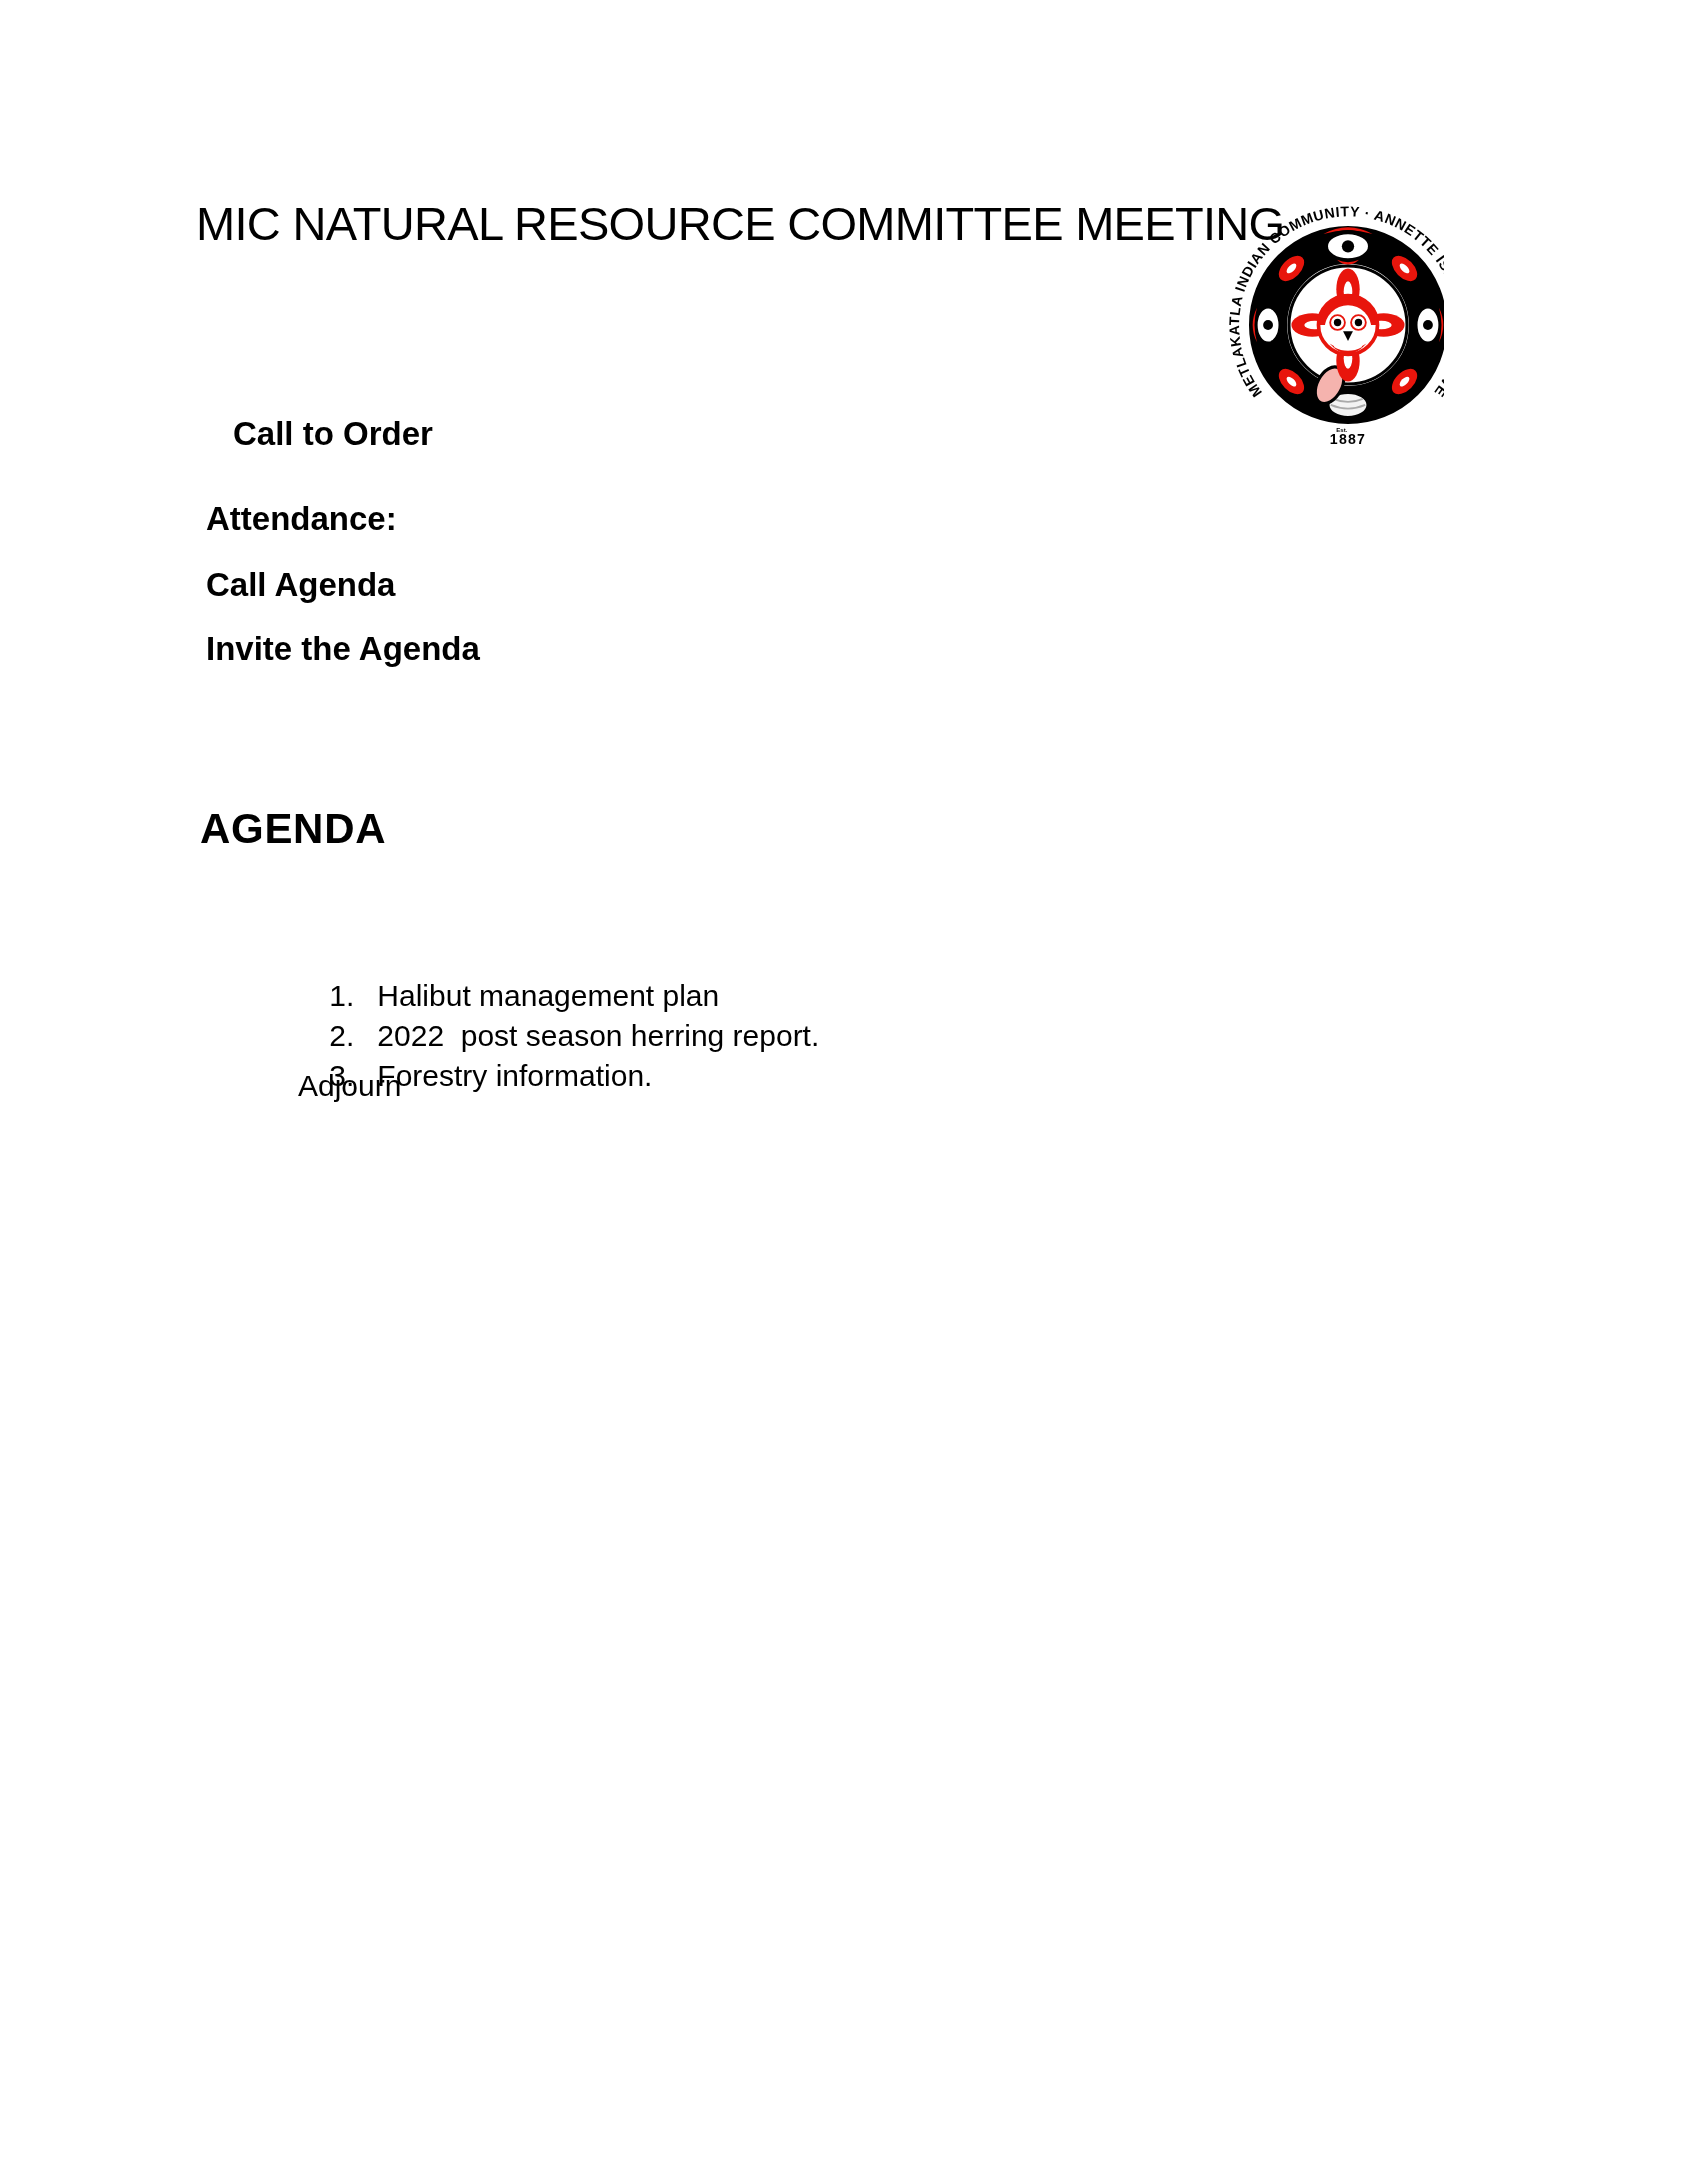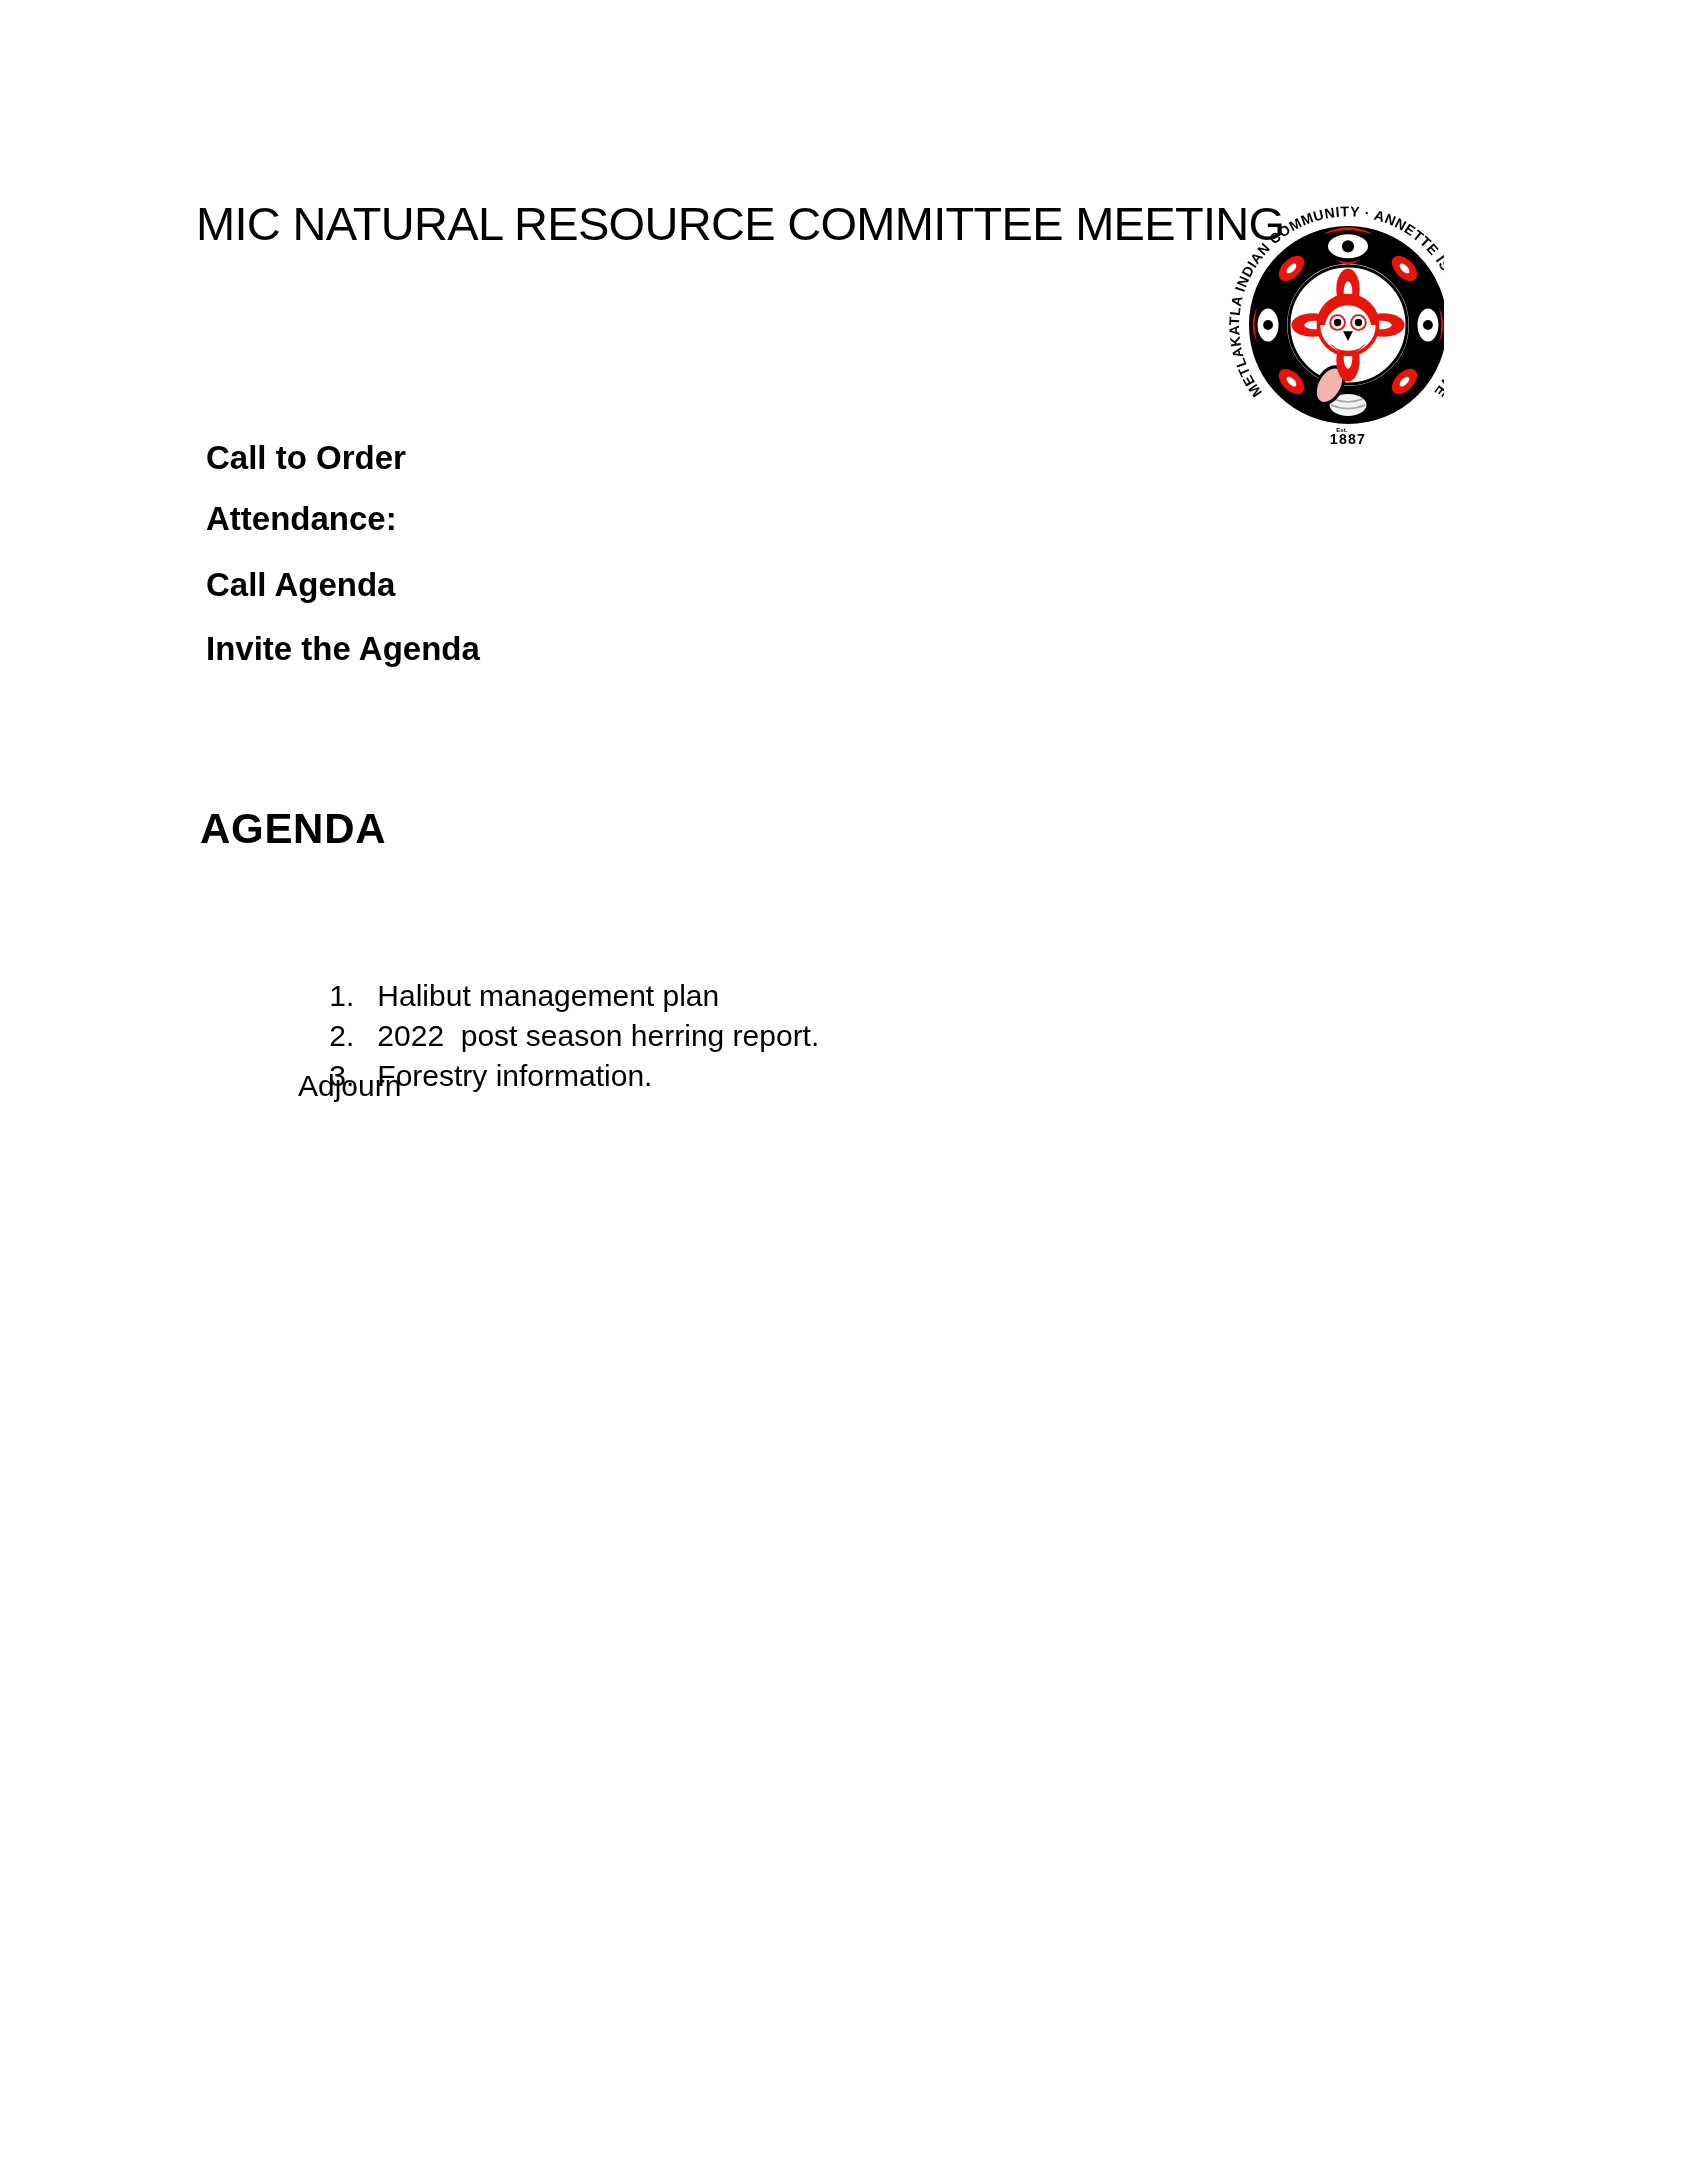--- a/index.html
+++ b/index.html
@@ -32,21 +32,21 @@
     white-space:pre;
   }
   .prelim{
     position:absolute;
     left:206px;
     font-size:33px;
     font-weight:700;
     line-height:1;
     white-space:pre;
   }
-  .p1{top:441px;}
+  .p1{top:417px;margin-left:27px;}
   .p2{top:502px;}
   .p3{top:568px;}
   .p4{top:632px;}
   .agenda-heading{
     position:absolute;
     left:200px; top:808px;
     font-size:42px;
     font-weight:700;
     letter-spacing:0.7px;
     line-height:1;

